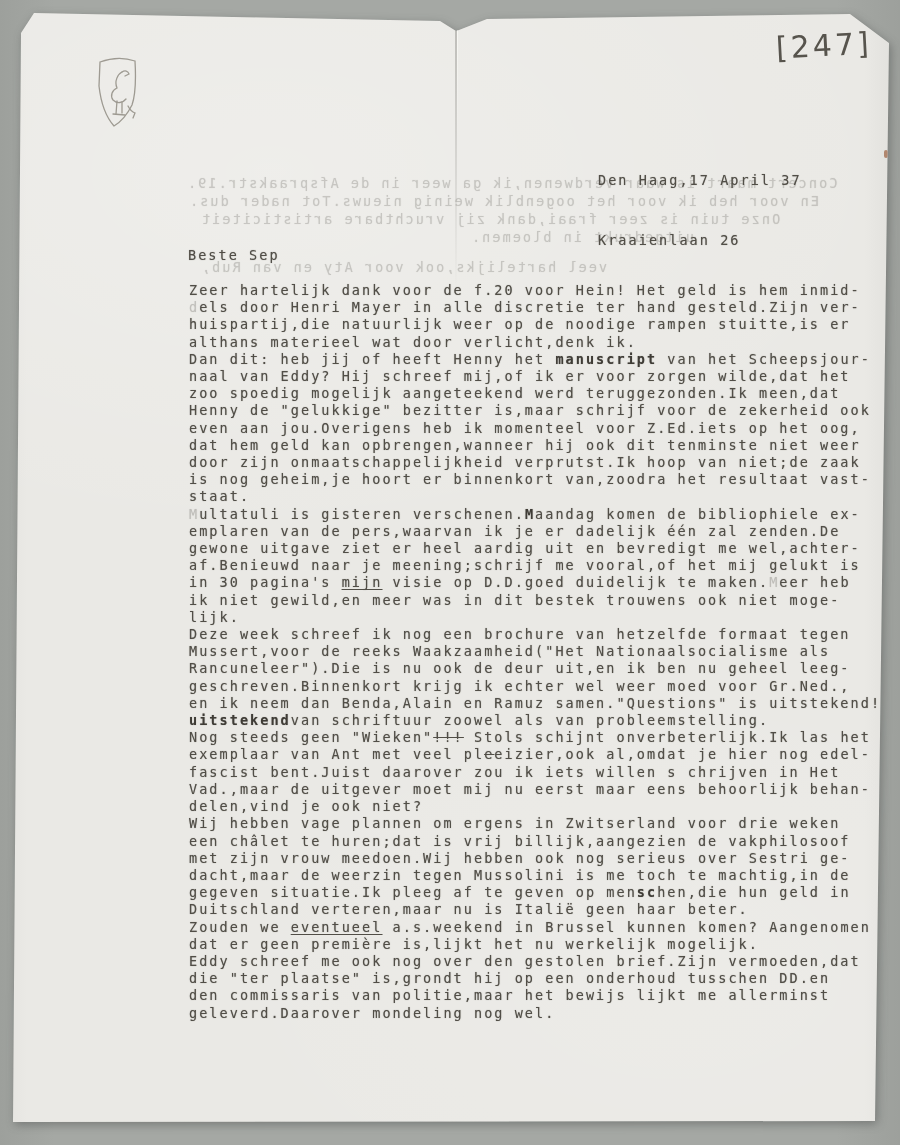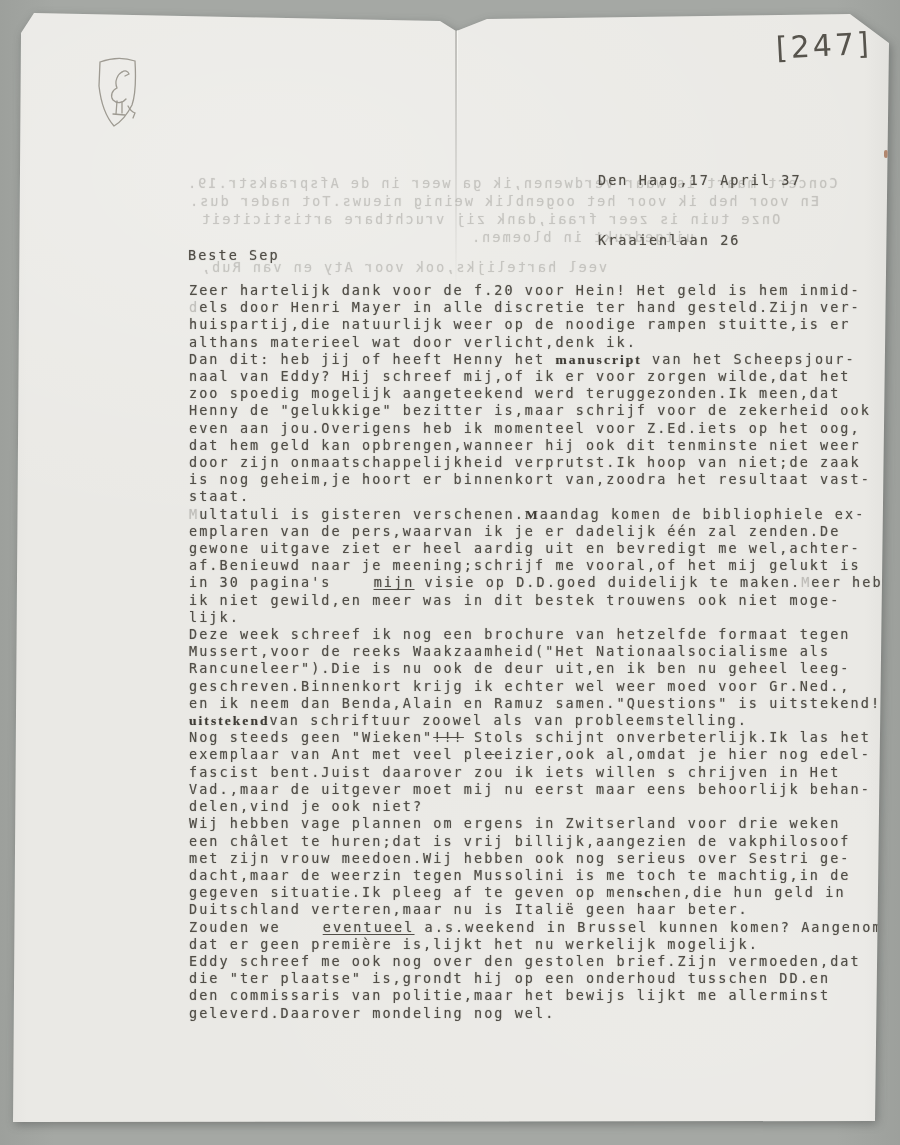--- a/index.html
+++ b/index.html
@@ -38,22 +38,22 @@
   
   .tw{
     position:absolute;color:var(--ink);
     font-size:13.5px;line-height:17.2px;letter-spacing:2.05px;
     white-space:pre;
     text-shadow:0 0 1px rgba(81,78,71,.55);
   }
   .dateline{left:565px;top:130px;line-height:20px;margin-left:33px;}
   .greeting{left:188px;top:247px;}
   .letter-body{left:189px;top:282px;width:700px;}
-  .letter-body .b{font-weight:700;color:#3f3c36;font-family:Liberation Serif, serif;}
-  .letter-body .u{text-decoration:underline;text-underline-offset:2px;margin-left:32px;}
+  .letter-body .b{font-weight:700;color:#3f3c36;}
+  .letter-body .u{text-decoration:underline;text-underline-offset:2px;}
   .letter-body .x{text-decoration:line-through;}
   .letter-body .f{opacity:.28;}
   
   .bleed div{
     position:absolute;transform:scaleX(-1);
     color:#6e6c66;opacity:.30;filter:blur(.7px);
     font-size:13.5px;letter-spacing:2.05px;white-space:pre;
   }
   .bleed div:nth-child(1){left:186px;top:175px;}
   .bleed div:nth-child(2){left:188px;top:193px;}

